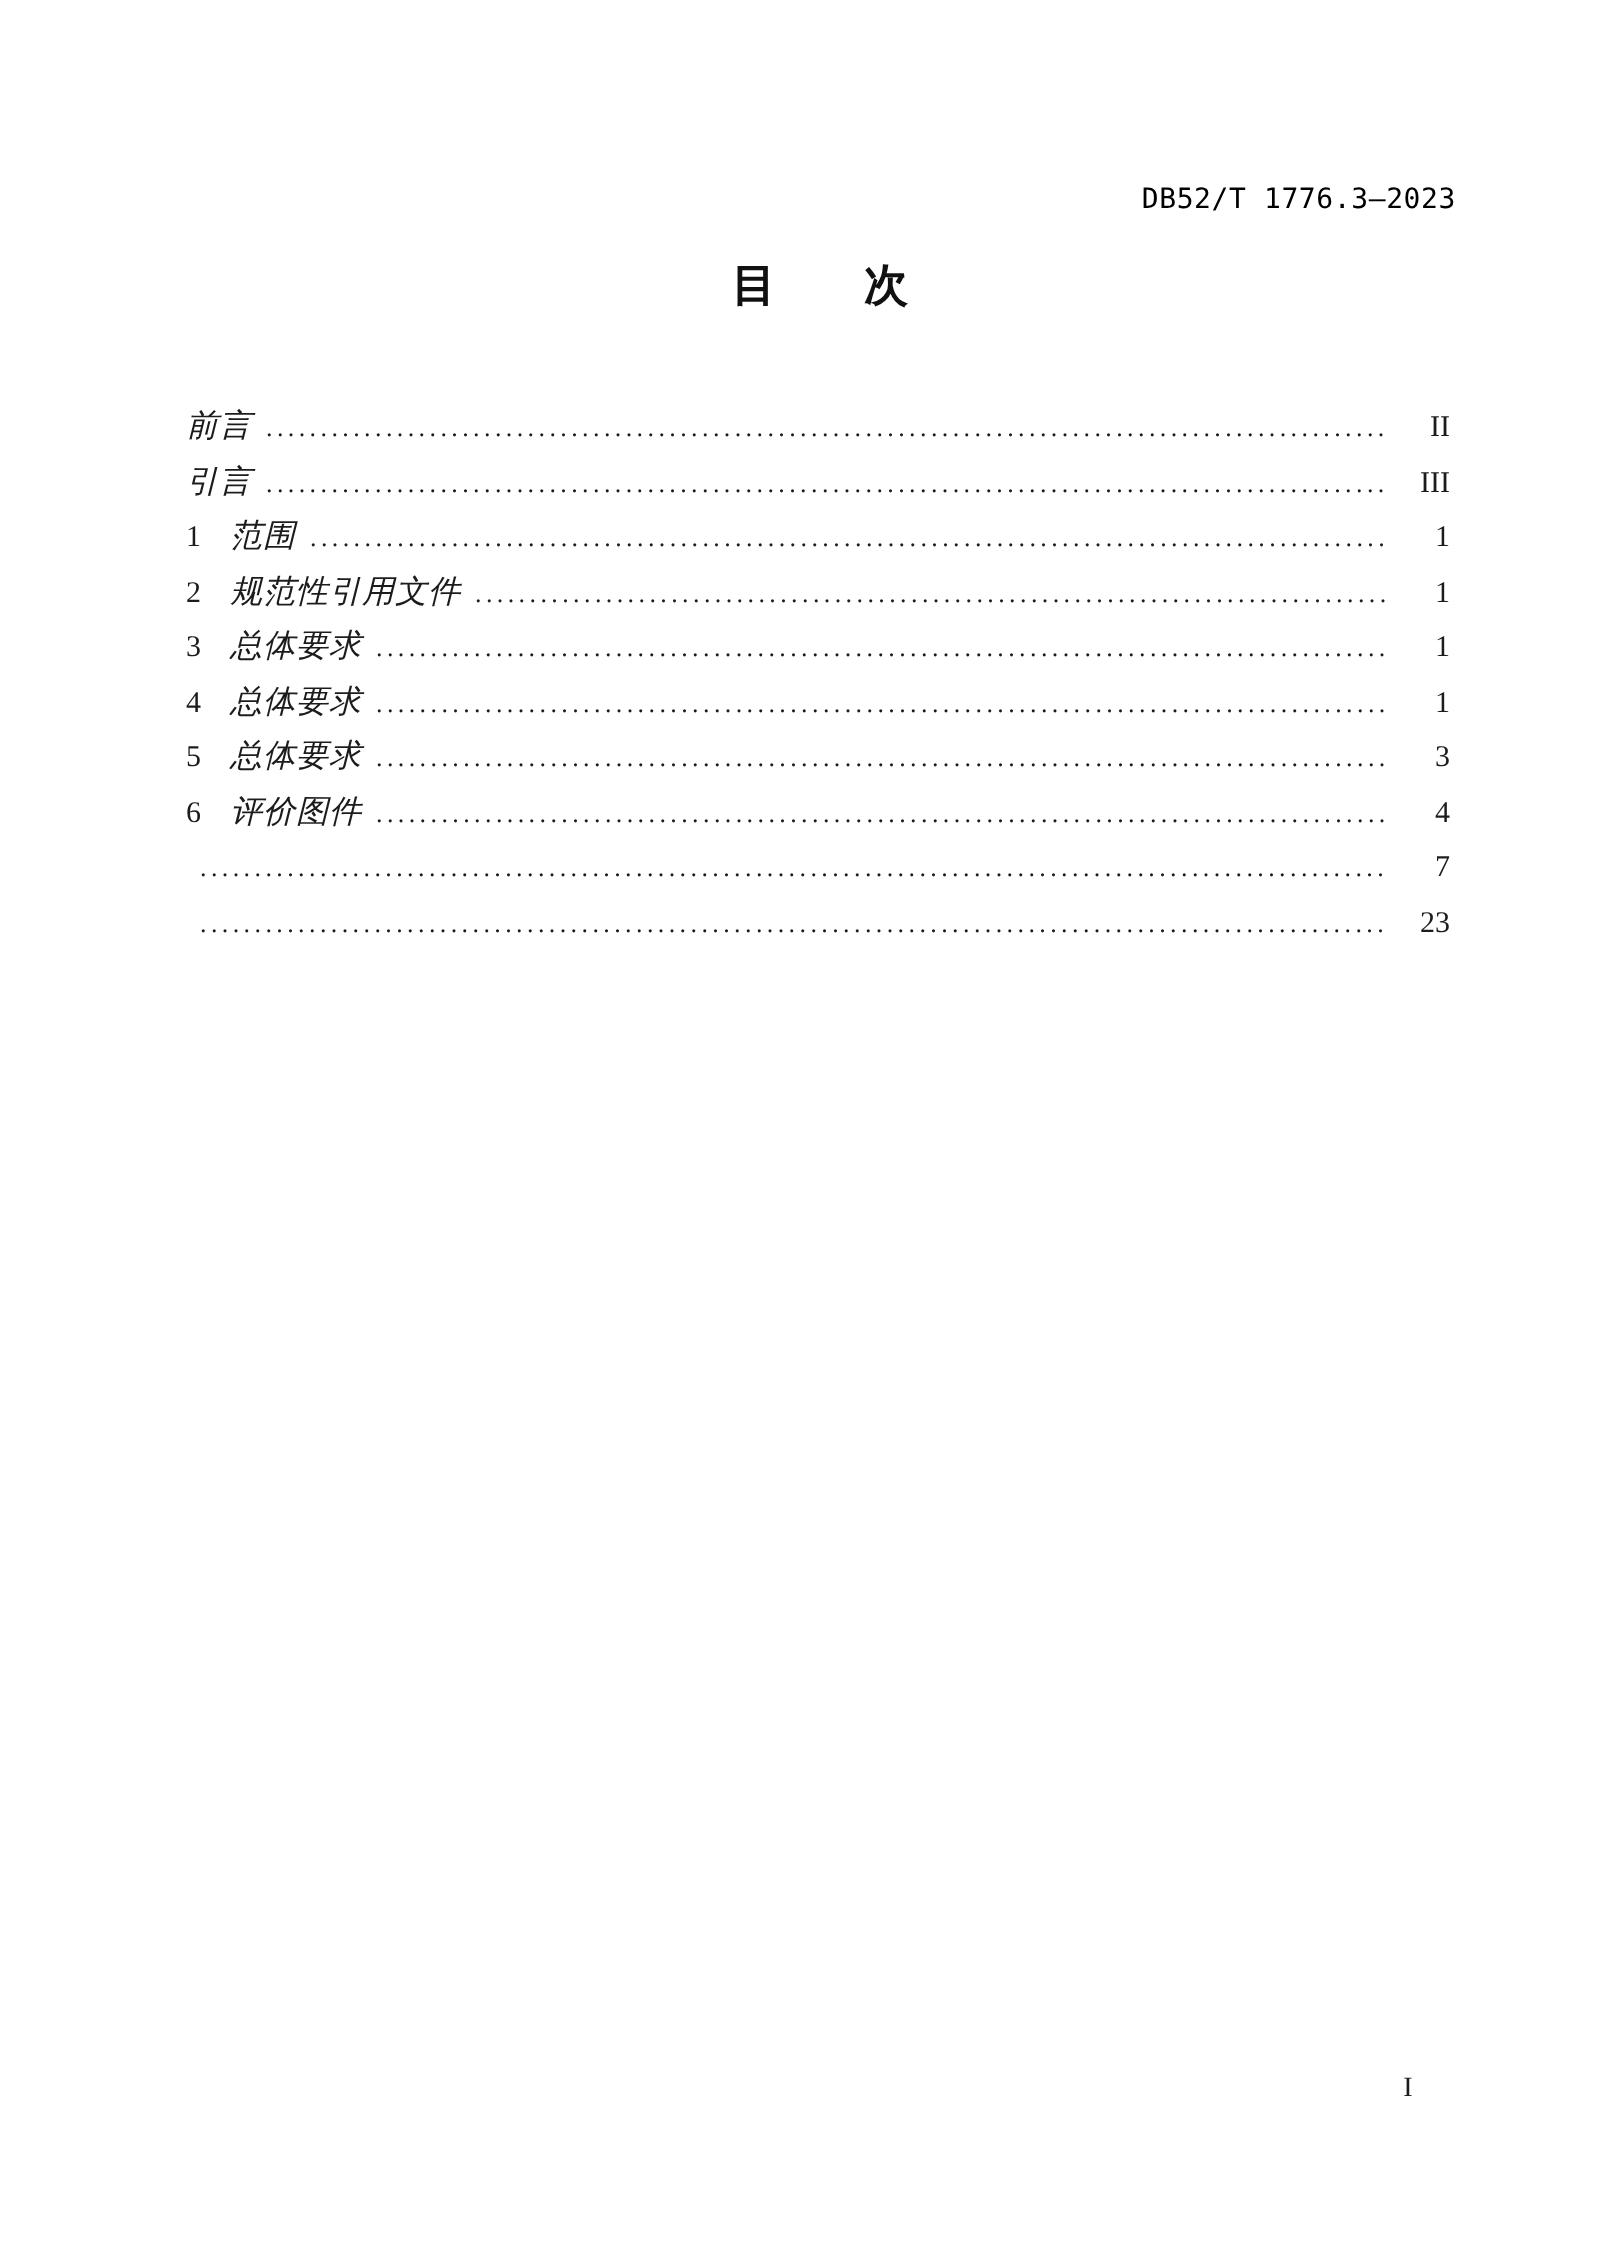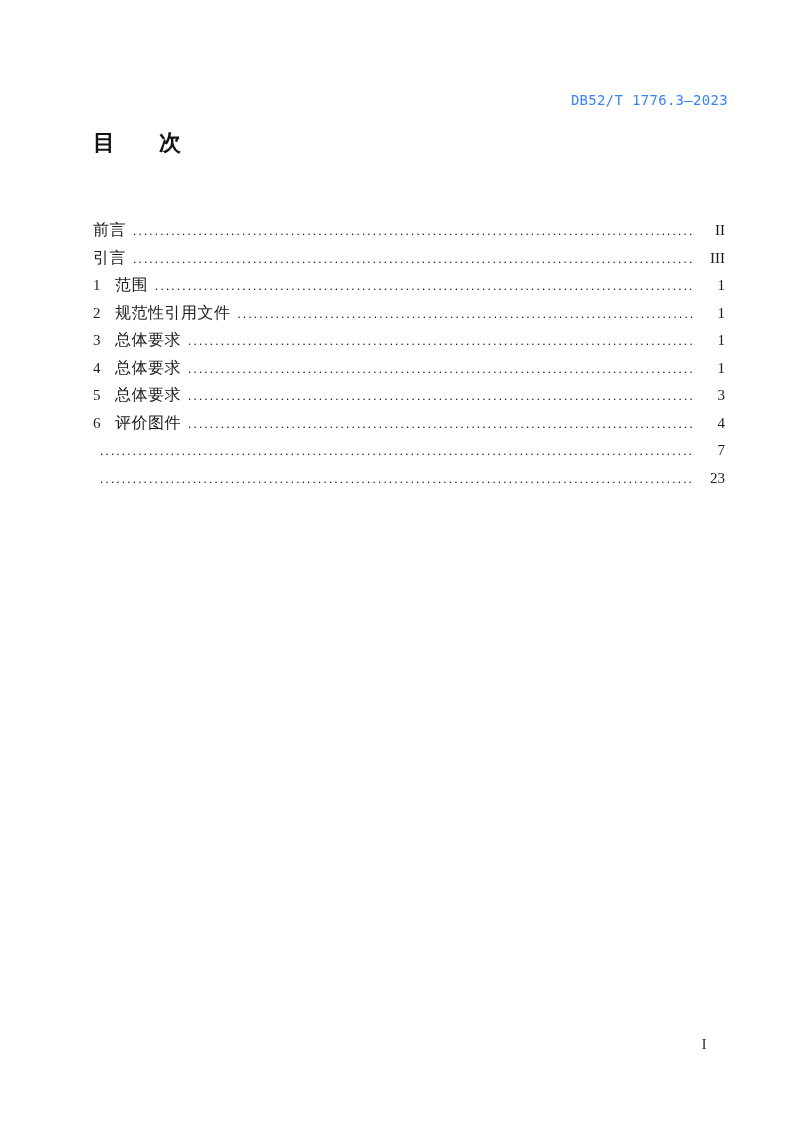--- a/index.html
+++ b/index.html
@@ -13,29 +13,29 @@
     font-family: "Liberation Serif", "DejaVu Serif", serif;
     overflow: hidden;
   }
   .doc-number {
     position: absolute;
     top: 92px;
     right: 72px;
     font-family: "DejaVu Sans Mono", "Liberation Mono", monospace;
     font-size: 14px;
     letter-spacing: 0.3px;
-    color: #3b82f6;
+    color: #000000;
     white-space: nowrap;
   }
   .toc-title {
     position: absolute;
     top: 128px;
     left: 93px;
     right: 73px;
-    text-align: left;
+    text-align: center;
     font-size: 22px;
     font-weight: bold;
     color: #111111;
     white-space: pre;
   }
   .toc-list {
     position: absolute;
     top: 200px;
     left: 93px;
     right: 75px;
@@ -52,37 +52,37 @@
     width: 22px;
     font-size: 15px;
     font-family: "Liberation Serif", "DejaVu Serif", serif;
   }
   .toc-num:empty { display: none; }
   .toc-label {
     flex: none;
     font-size: 16px;
     letter-spacing: 0.5px;
     white-space: pre;
+    font-style: italic;
   }
   .toc-leader {
     flex: 1;
     overflow: hidden;
     white-space: nowrap;
     font-size: 13px;
     letter-spacing: 2.2px;
     margin: 0 5px 0 7px;
     color: #1c1c1c;
   }
   .toc-page {
     flex: none;
     min-width: 26px;
     text-align: right;
     font-size: 15px;
     font-family: "Liberation Serif", "DejaVu Serif", serif;
-    margin-top: 17px;
   }
   .footer-page {
     position: absolute;
     top: 1037px;
     left: 688px;
     width: 32px;
     text-align: center;
     font-size: 14px;
     color: #1c1c1c;
   }

